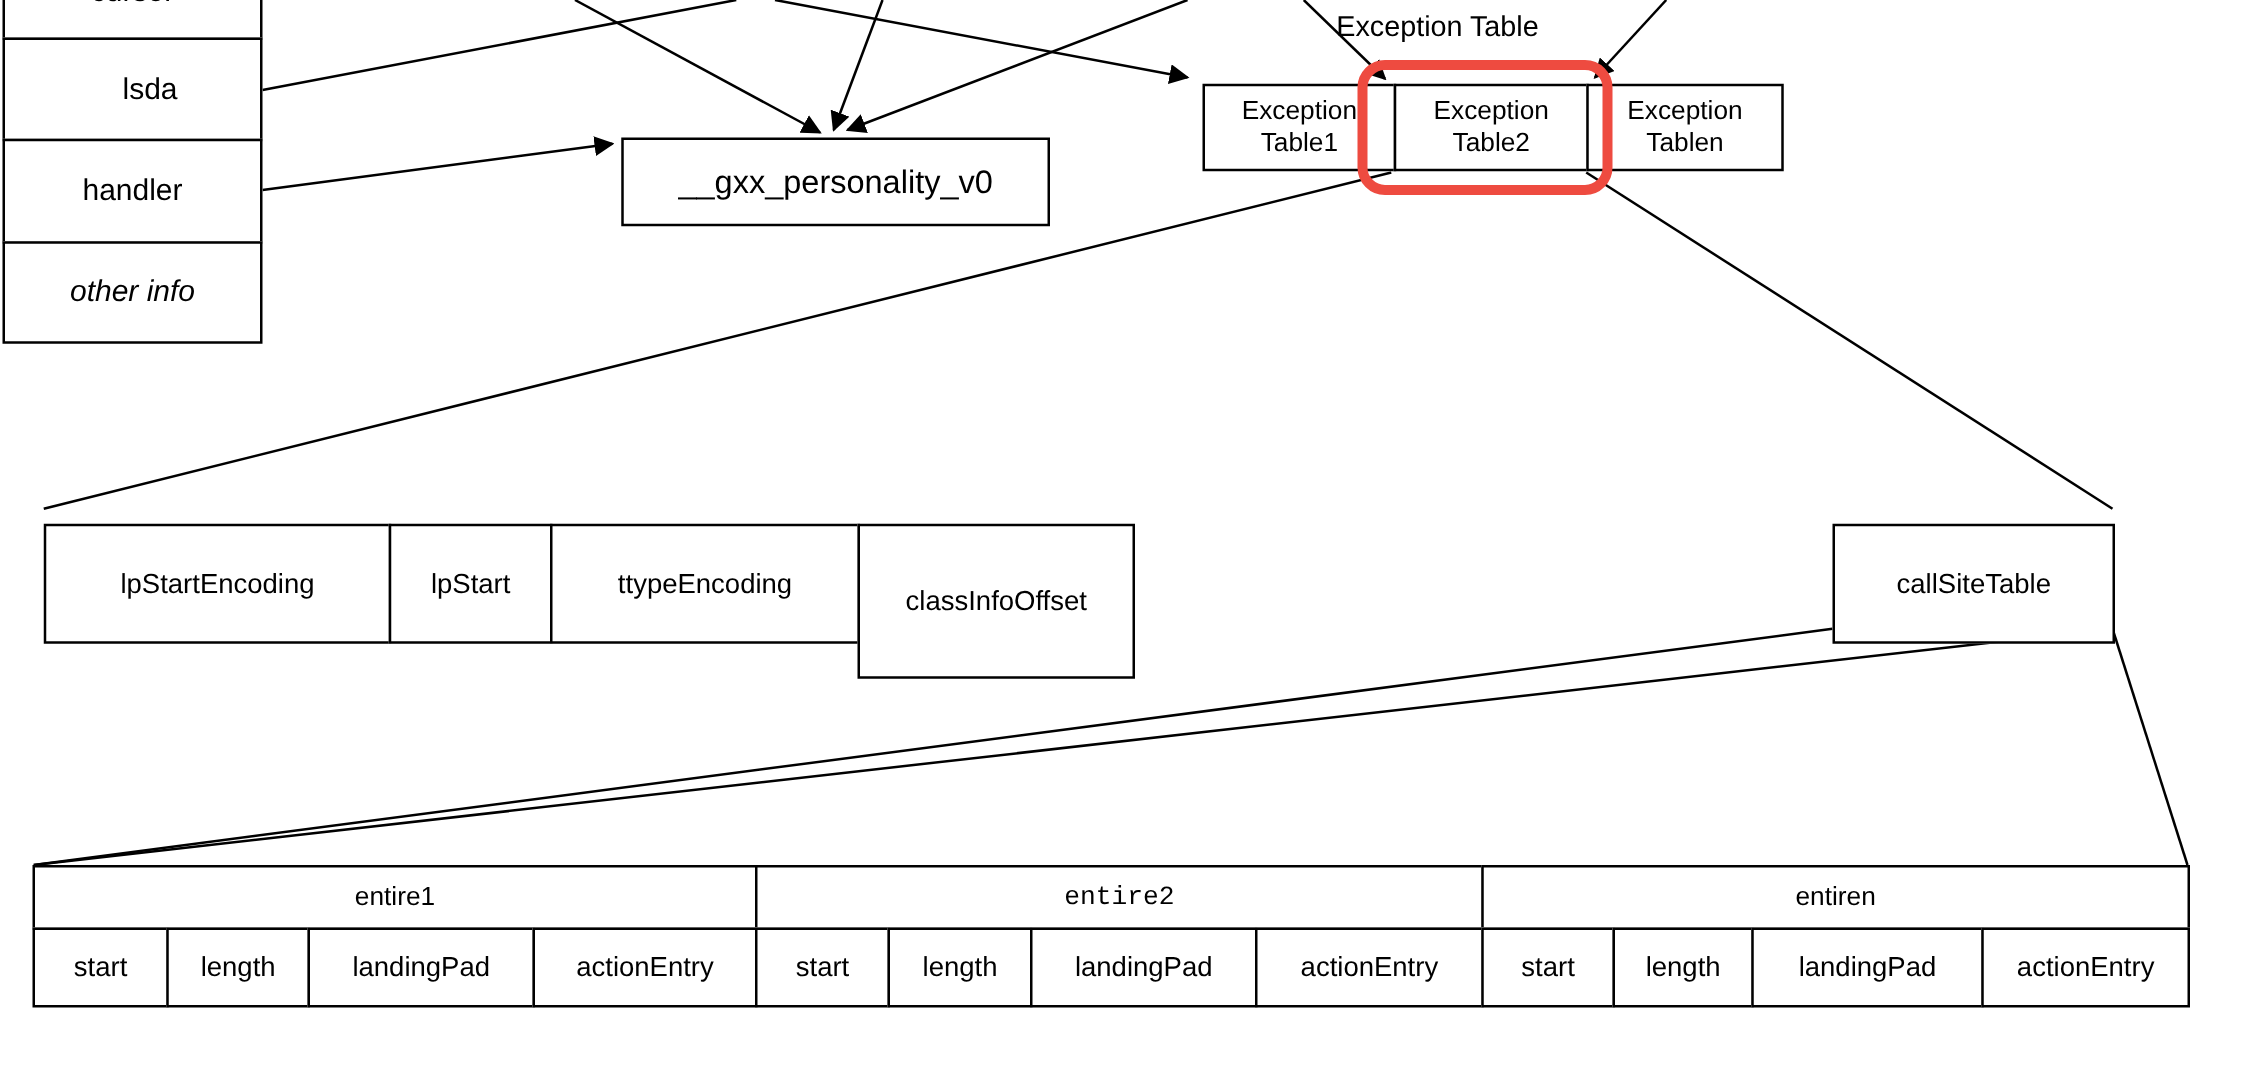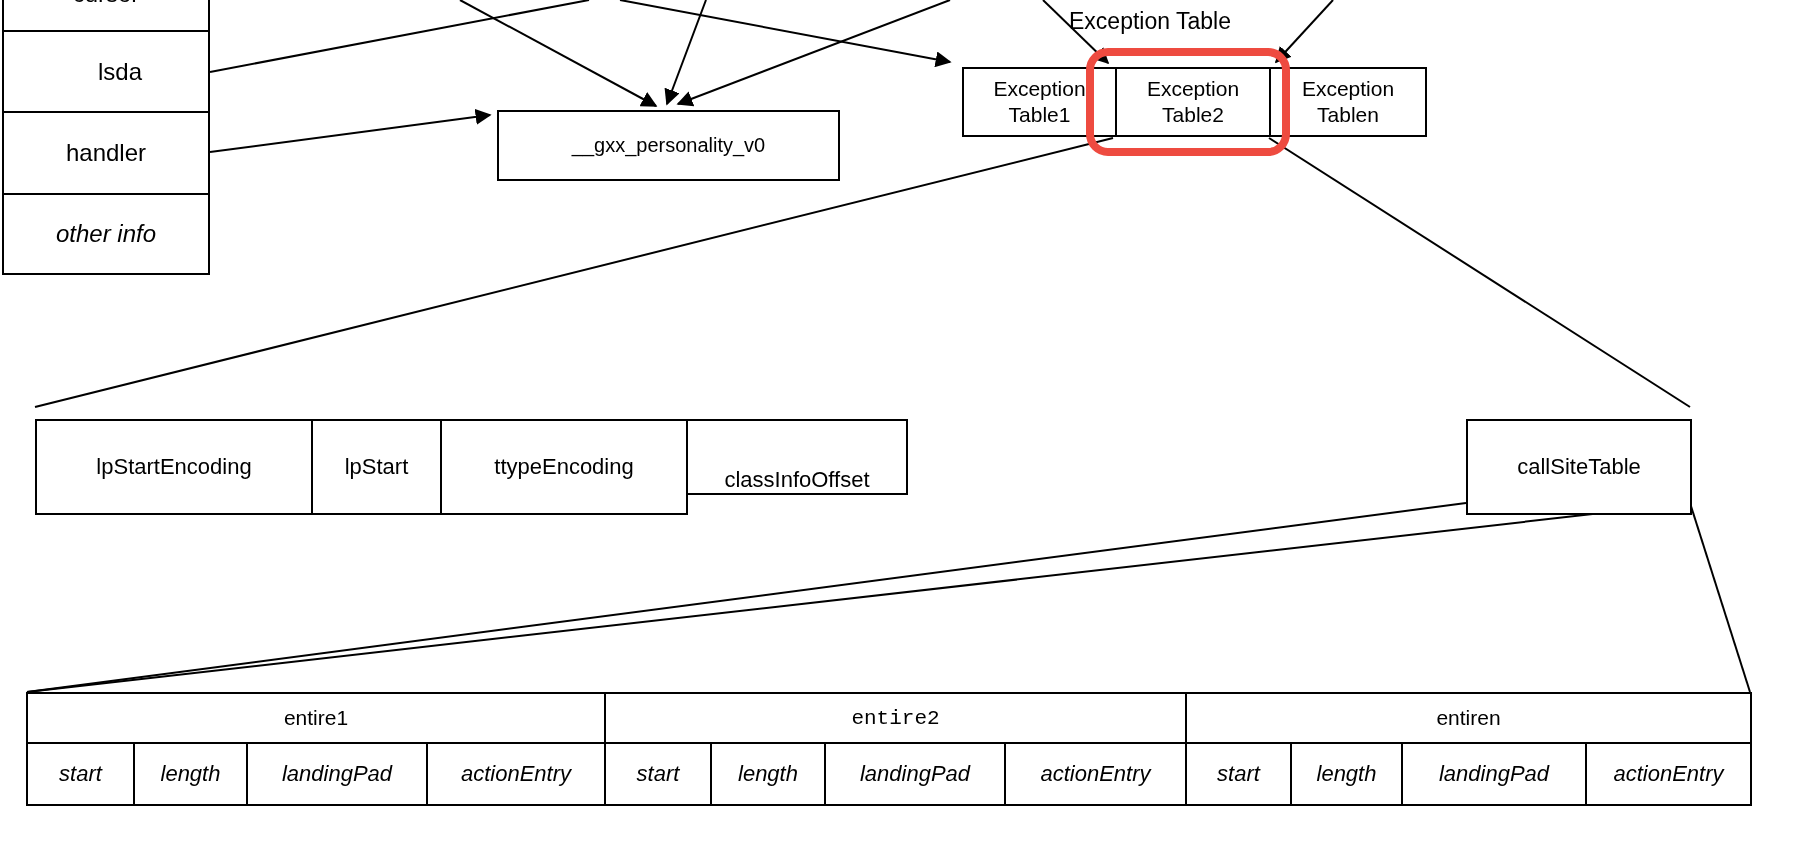--- a/index.html
+++ b/index.html
@@ -5,22 +5,22 @@
   html,body{margin:0;padding:0;background:#fff;}
   .canvas{position:relative;width:1794px;height:858px;overflow:hidden;background:#fff;
           font-family:"Liberation Sans", sans-serif;color:#000;}
   .lines{position:absolute;left:0;top:0;width:1794px;height:858px;}
   .cell{position:absolute;box-sizing:border-box;border:2px solid #000;background:#fff;
         display:flex;align-items:center;justify-content:center;text-align:center;}
   .lt{font-size:24px;}
   .exc{font-size:21px;line-height:26px;flex-direction:column;}
   .mid{font-size:22px;margin-top:12px;}
   .bh{font-size:21px;}
-  .bs{font-size:22px;font-style:italic;}
-  .pers{font-size:20px;}
+  .bs{font-size:22px;}
+  .pers{font-size:26px;}
   .title{position:absolute;left:1020px;top:8px;width:260px;text-align:center;font-size:23px;}
   .hl{position:absolute;left:1086px;top:48px;width:204px;height:108px;box-sizing:border-box;
       border:8px solid #ee4b40;border-radius:22px;background:transparent;}
 </style>
 </head>
 <body>
 
 <div class="canvas">
 
   <svg class="lines" viewBox="0 0 1794 858">
@@ -82,21 +82,21 @@
 
   <div class="cell mid" style="left:35px;top:407px;width:278px;height:96px;">
     <span>lpStartEncoding</span>
   </div>
   <div class="cell mid" style="left:311px;top:407px;width:131px;height:96px;">
     <span>lpStart</span>
   </div>
   <div class="cell mid" style="left:440px;top:407px;width:248px;height:96px;">
     <span>ttypeEncoding</span>
   </div>
-  <div class="cell mid" style="left:686px;top:407px;width:222px;height:76px;align-items:flex-end;">
+  <div class="cell mid" style="left:686px;top:407px;width:222px;height:124px;">
     <span>classInfoOffset</span>
   </div>
   <div class="cell mid" style="left:1466px;top:407px;width:226px;height:96px;">
     <span>callSiteTable</span>
   </div>
 
   <div class="cell bh" style="left:26px;top:692px;width:580px;height:52px;">
     <span>entire1</span>
   </div>
   <div class="cell bh" style="left:604px;top:692px;width:583px;height:52px;font-family:Liberation Mono, monospace;">

